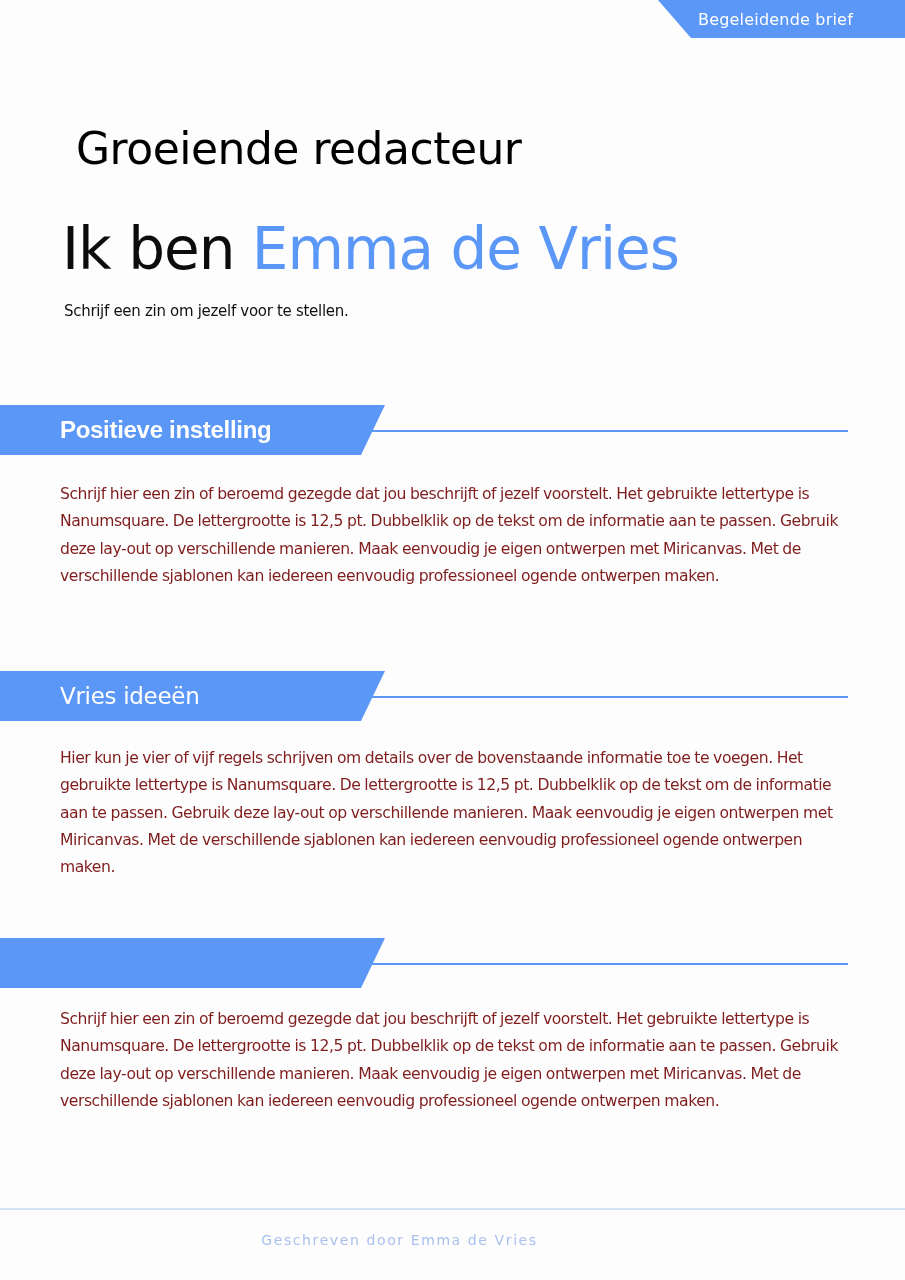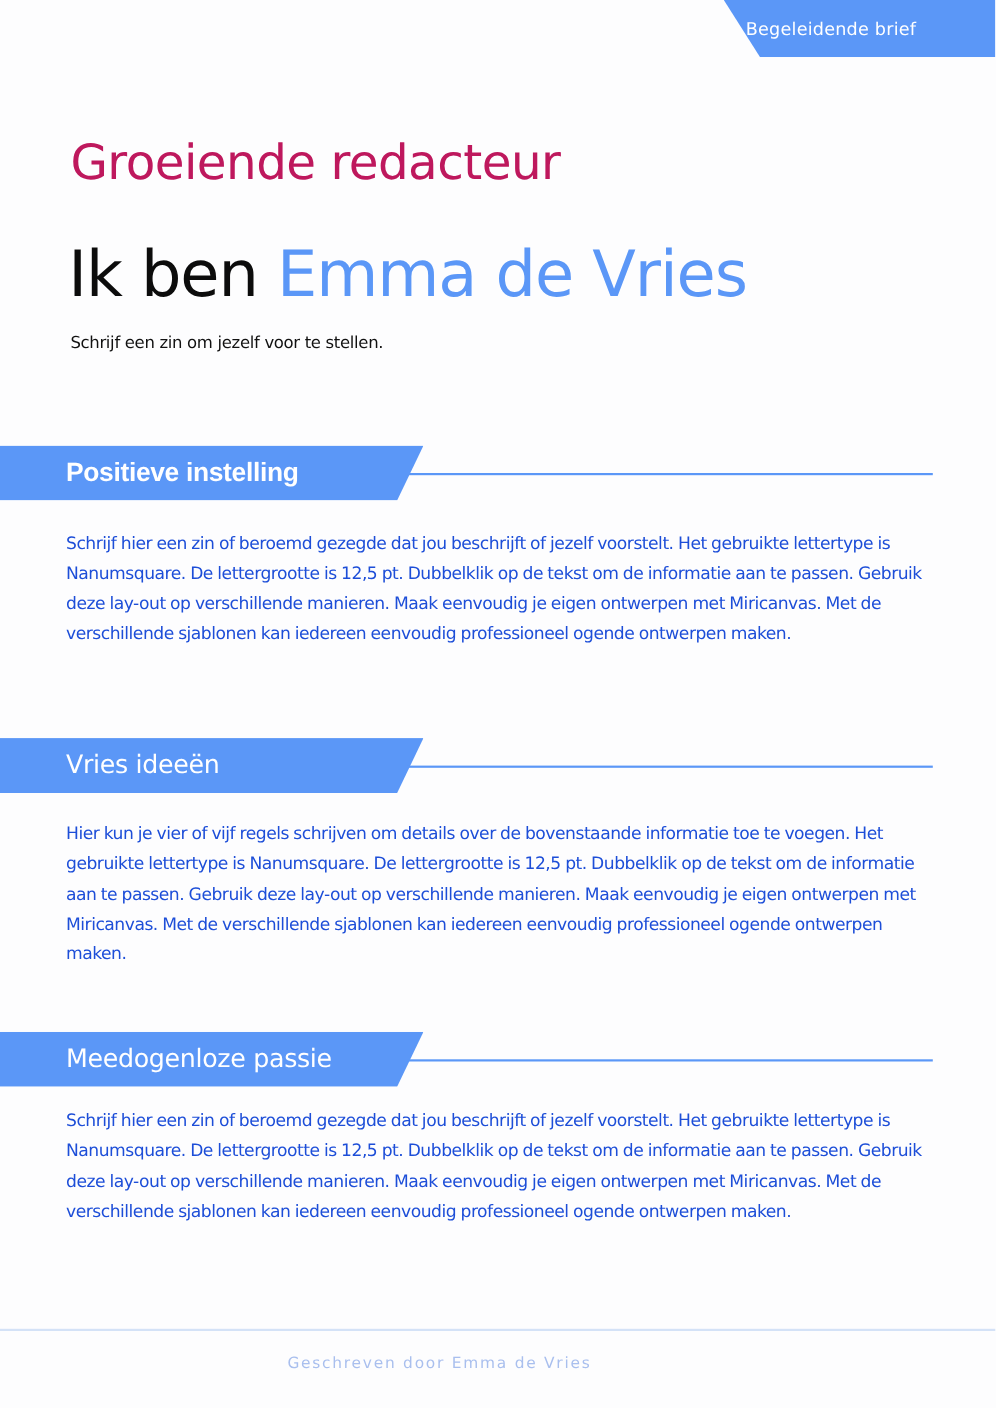--- a/index.html
+++ b/index.html
@@ -3,30 +3,30 @@
 <meta charset="utf-8">
 <style>
   html, body { margin: 0; padding: 0; }
   body {
     width: 905px; height: 1280px; position: relative; overflow: hidden;
     background: #fdfdfe;
     font-family: "Liberation Sans", sans-serif;
     color: #111;
   }
   .tag {
-    position: absolute; top: 0; left: 658px; width: 247px; height: 52px;
+    position: absolute; top: 0; left: 658px; width: 247px; height: 38px;
     background: #5b97f7;
     clip-path: polygon(0 0, 100% 0, 100% 100%, 33px 100%);
     color: #fff; font-family: "DejaVu Sans", sans-serif; font-size: 16px;
     display: flex; align-items: center; justify-content: flex-end;
-    padding-right: 72px; box-sizing: border-box; letter-spacing: 0.2px;
+    padding-right: 52px; box-sizing: border-box; letter-spacing: 0.2px;
   }
   .role {
-    position: absolute; left: 64px; top: 123px;
-    font-family: "DejaVu Sans", sans-serif; font-size: 44px; color: #be185d;
+    position: absolute; left: 76px; top: 123px;
+    font-family: "DejaVu Sans", sans-serif; font-size: 44px; color: #000000;
     letter-spacing: -0.5px; white-space: nowrap;
   }
   .name-line {
     position: absolute; left: 62px; top: 215px;
     font-family: "DejaVu Sans", sans-serif; font-size: 58px; color: #0c0c0c;
     letter-spacing: -1px; white-space: nowrap;
   }
   .name-line .accent { color: #5b97f7; }
   .intro {
     position: absolute; left: 64px; top: 302px;
@@ -47,21 +47,21 @@
     font-family: "DejaVu Sans", sans-serif; letter-spacing: -0.3px;
   }
   .banner-text.bold { font-family: "Liberation Sans", sans-serif; font-weight: bold; font-size: 24px; }
   .rule {
     position: absolute; left: 370px; top: 25px; width: 478px; height: 2px;
     background: #5b97f7;
   }
   .para {
     position: absolute; left: 60px; width: 790px;
     font-family: "DejaVu Sans", sans-serif; font-size: 15.6px; line-height: 27.3px;
-    color: #1d4ed8; letter-spacing: -0.45px; word-spacing: -0.5px;
+    color: #7f1d1d; letter-spacing: -0.45px; word-spacing: -0.5px;
     margin: 0;
   }
   .footer-rule {
     position: absolute; left: 0; top: 1208px; width: 905px; height: 2px;
     background: #d4e2f7;
   }
   .footer {
     position: absolute; left: 0; top: 1232px; width: 799px; text-align: center;
     font-family: "DejaVu Sans", sans-serif; font-size: 14px; letter-spacing: 1.6px;
     color: #a9bfee;
@@ -92,19 +92,18 @@
 
 <div class="section-head" style="top:671px;">
   <div class="banner"></div>
   <div class="banner-text">Vries ideeën</div>
   <div class="rule"></div>
 </div>
 <p class="para" style="top:745px;">Hier kun je vier of vijf regels schrijven om details over de bovenstaande informatie toe te voegen. Het gebruikte lettertype is Nanumsquare. De lettergrootte is 12,5 pt. Dubbelklik op de tekst om de informatie aan te passen. Gebruik deze lay-out op verschillende manieren. Maak eenvoudig je eigen ontwerpen met Miricanvas. Met de verschillende sjablonen kan iedereen eenvoudig professioneel ogende ontwerpen maken.</p>
 
 <div class="section-head" style="top:938px;">
   <div class="banner"></div>
-  <div class="banner-text">Meedogenloze passie</div>
   <div class="rule"></div>
 </div>
 <p class="para" style="top:1006px;">Schrijf hier een zin of beroemd gezegde dat jou beschrijft of jezelf voorstelt. Het gebruikte lettertype is Nanumsquare. De lettergrootte is 12,5 pt. Dubbelklik op de tekst om de informatie aan te passen. Gebruik deze lay-out op verschillende manieren. Maak eenvoudig je eigen ontwerpen met Miricanvas. Met de verschillende sjablonen kan iedereen eenvoudig professioneel ogende ontwerpen maken.</p>
 
 <div class="footer-rule"></div>
 <div class="footer">Geschreven door Emma de Vries</div>
 
 </body></html>

